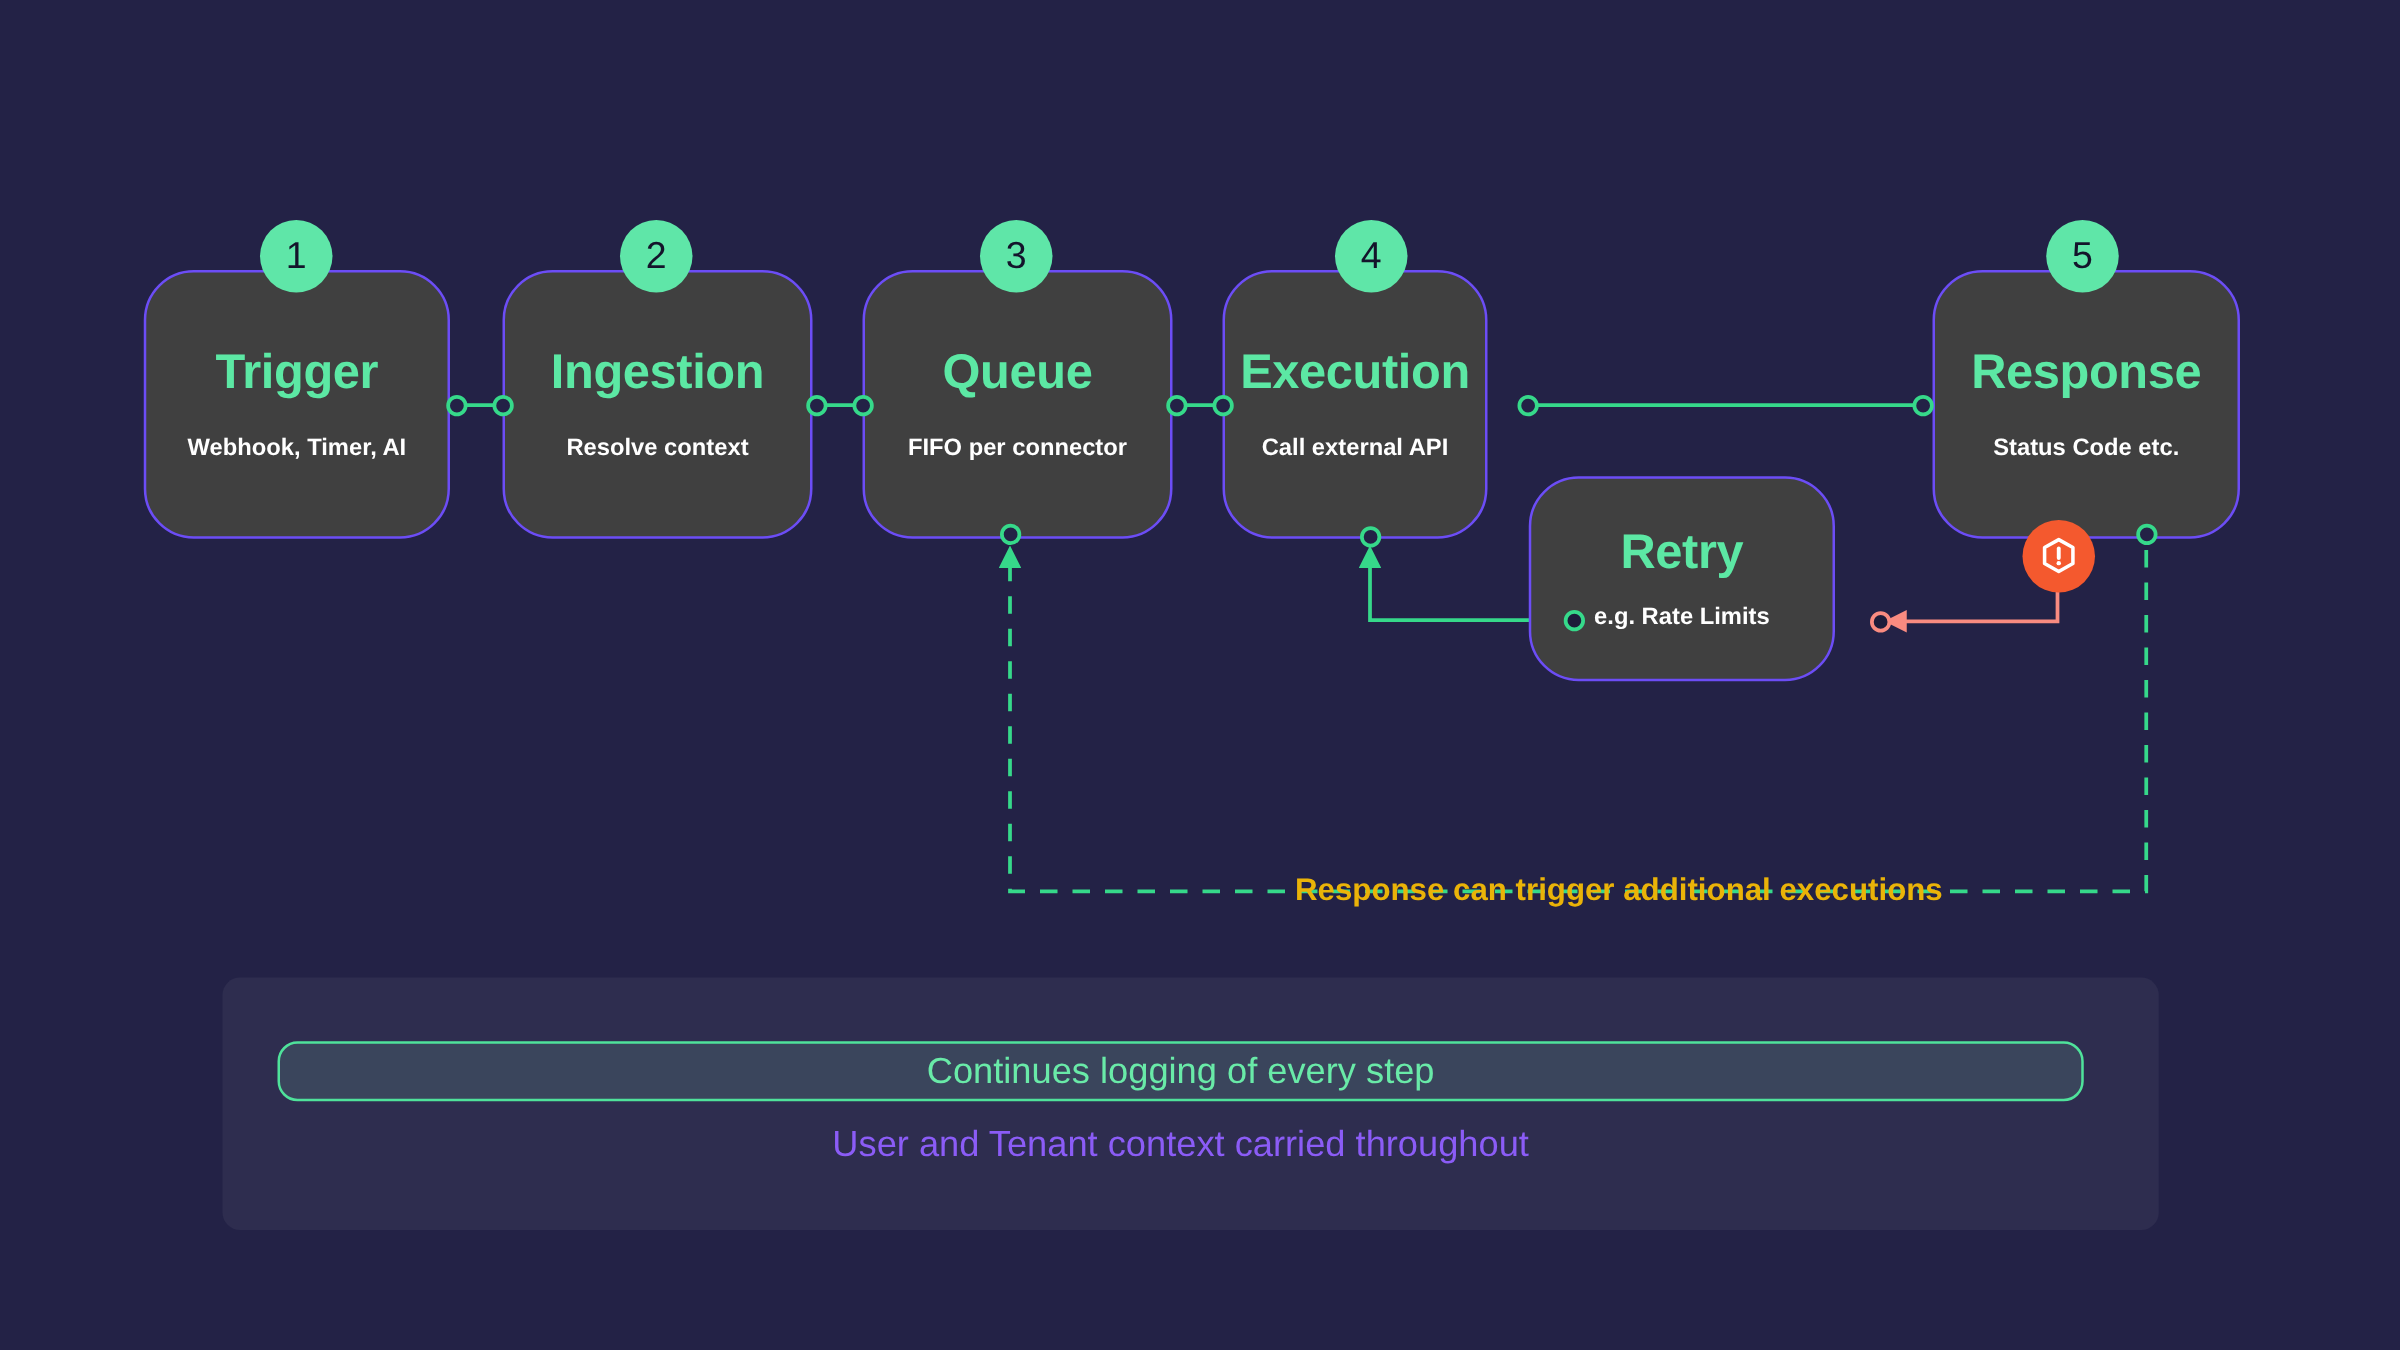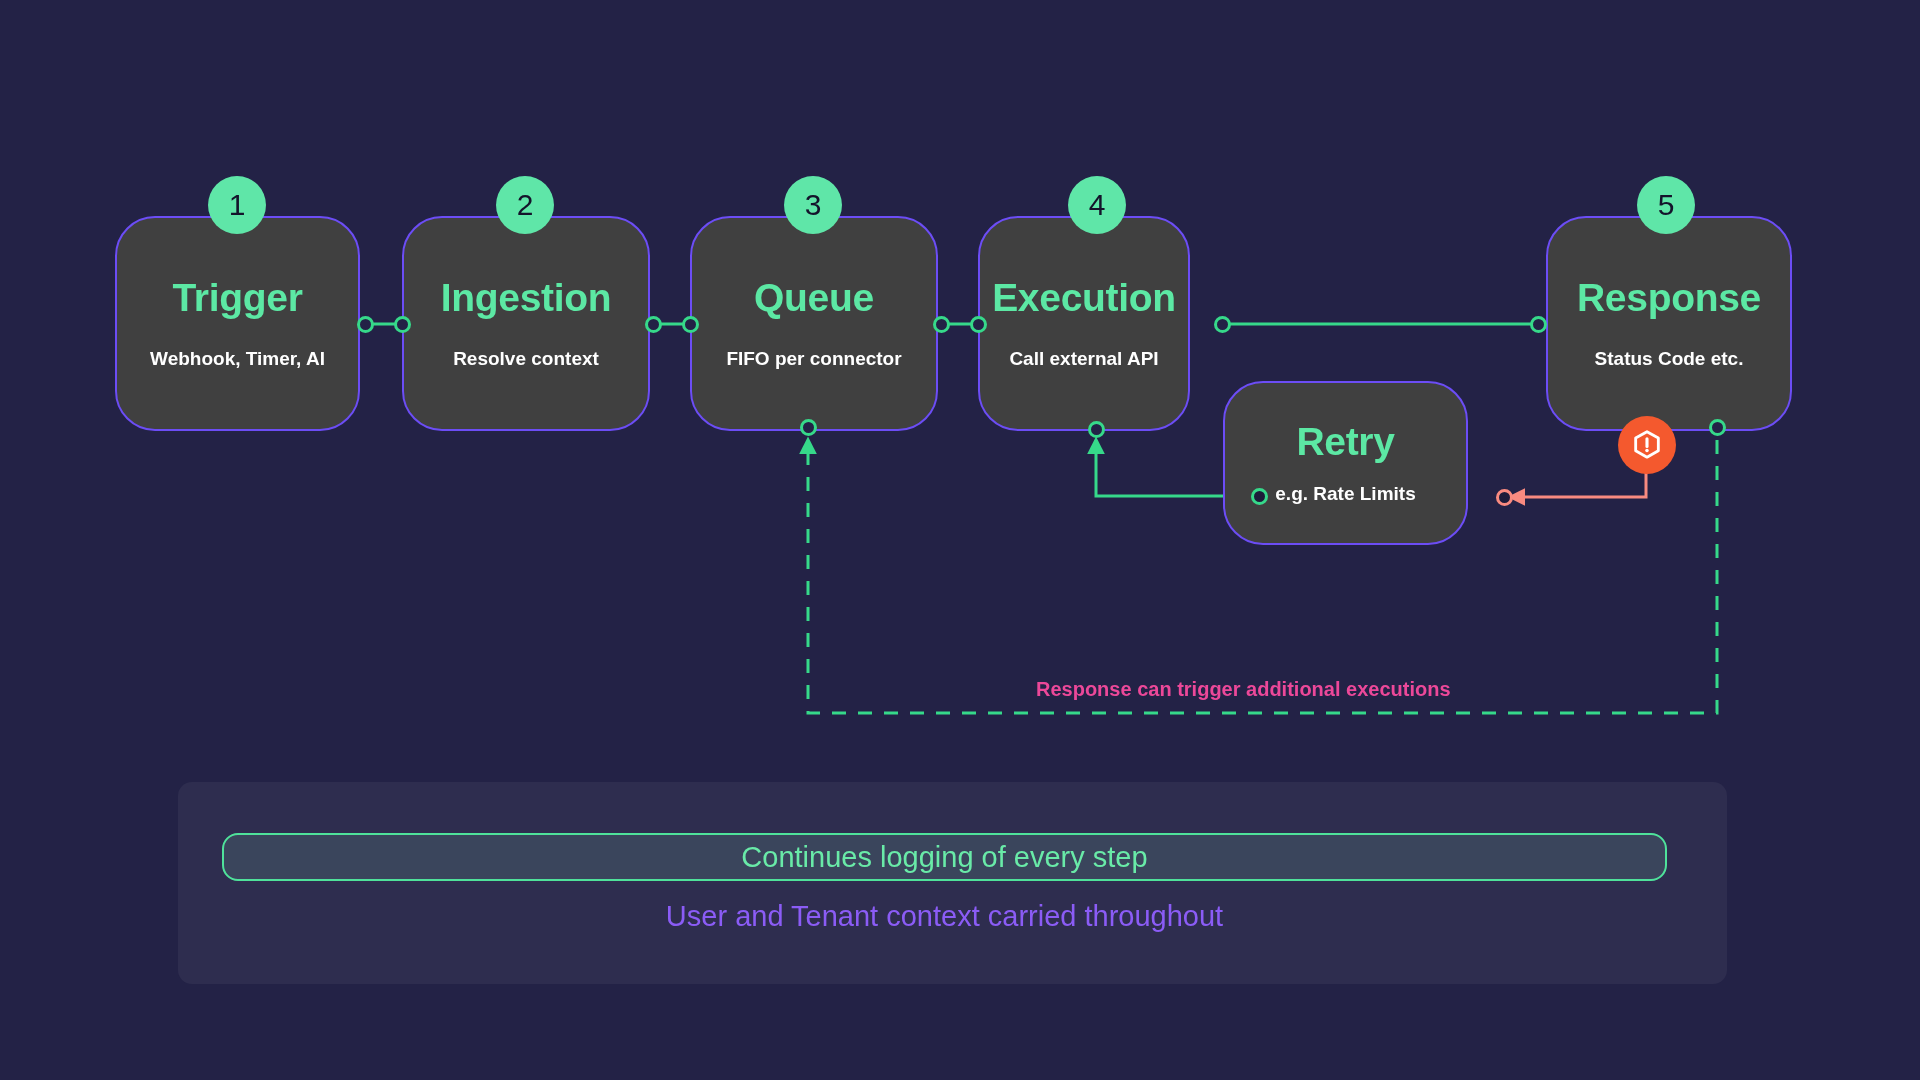--- a/index.html
+++ b/index.html
@@ -102,25 +102,26 @@
     background: #f4592e;
     display: flex;
     align-items: center;
     justify-content: center;
     z-index: 4;
   }
 
   
   .wire-label {
     position: absolute;
-    color: #ec4899;
-    font-size: 20px;
+    color: #eab308;
+    font-size: 25px;
     font-weight: 700;
     white-space: nowrap;
     z-index: 3;
+    margin-top: 20px;
   }
 
   
   #footer-panel {
     position: absolute;
     left: 178px;
     top: 782px;
     width: 1549px;
     height: 202px;
     background: #2e2d4f;

